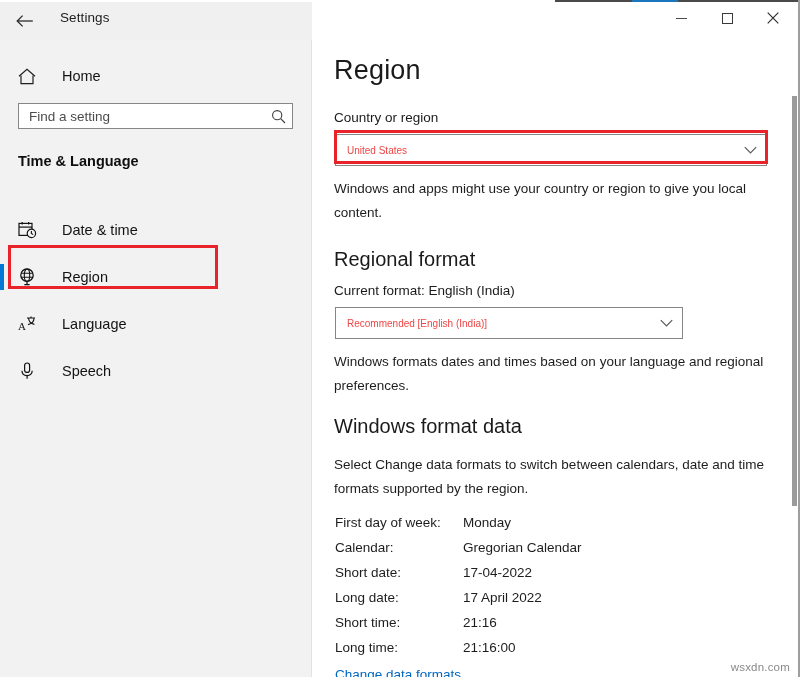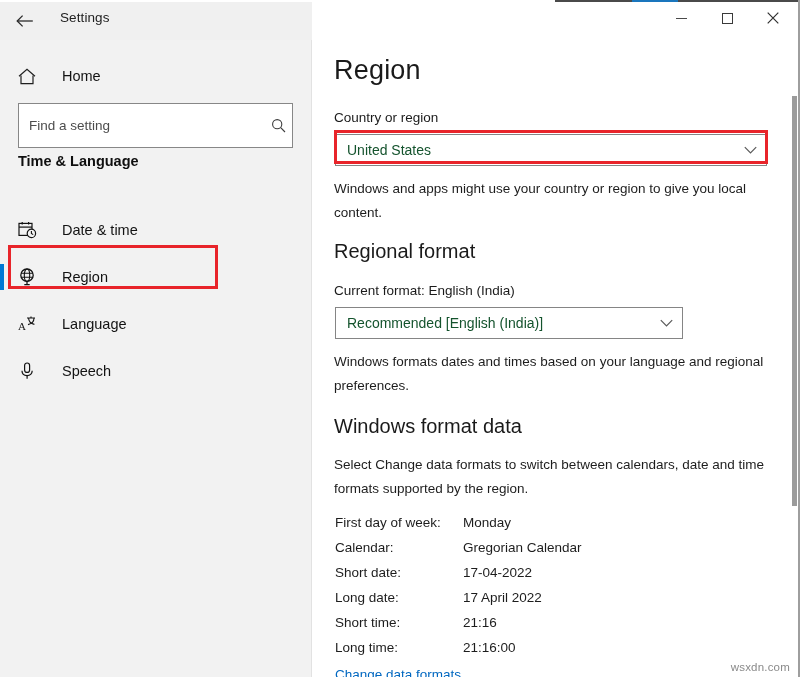--- a/index.html
+++ b/index.html
@@ -112,21 +112,21 @@
   }
   .home-label {
     margin-left: 20px;
     font-size: 14.5px;
     color: #131313;
   }
 
   .search-wrap {
     position: absolute;
     left: 18px; top: 63px;
-    width: 275px; height: 45px;
+    width: 275px; height: 26px;
     background: #ffffff;
     border: 1px solid #878787;
     display: flex; align-items: center;
   }
   .search-input {
     border: 0; outline: 0; background: transparent;
     flex: 1;
     height: 28px;
     padding: 0 8px 0 10px;
     font-family: "Liberation Sans", sans-serif;
@@ -225,22 +225,22 @@
   .combo {
     position: absolute;
     height: 32px;
     background: #ffffff;
     border: 1px solid #858585;
     display: flex; align-items: center;
   }
   .combo .combo-value {
     flex: 1;
     padding-left: 11px;
-    font-size: 14px;
-    color: #14532d;
+    font-size: 10px;
+    color: #ef4444;
     white-space: nowrap; overflow: hidden;
   }
   .combo .chev {
     width: 32px;
     display: flex; align-items: center; justify-content: center;
     color: #5a5a5a;
   }
 
   #combo-country { left: 22px; top: 94px; width: 432px; }
   #combo-format  { left: 22px; top: 267px; width: 348px; }
@@ -426,21 +426,21 @@
       <span class="combo-value">United States</span>
       <span class="chev">
         <svg width="13" height="9" viewBox="0 0 13 9" fill="none">
           <path d="M0.8 1.2 L6.5 7 L12.2 1.2" stroke="currentColor" stroke-width="1.2"></path>
         </svg>
       </span>
     </div>
 
     <div class="body-text" style="left:21px; top:137px; width:436px;">Windows and apps might use your country or region to give you local content.</div>
 
-    <div class="h2" style="left:21px; top:200px;">Regional format</div>
+    <div class="h2" style="left:21px; top:208px;">Regional format</div>
 
     <div class="lbl" style="left:21px; top:243px;">Current format: English (India)</div>
 
     <div class="combo" id="combo-format">
       <span class="combo-value">Recommended [English (India)]</span>
       <span class="chev">
         <svg width="13" height="9" viewBox="0 0 13 9" fill="none">
           <path d="M0.8 1.2 L6.5 7 L12.2 1.2" stroke="currentColor" stroke-width="1.2"></path>
         </svg>
       </span>

